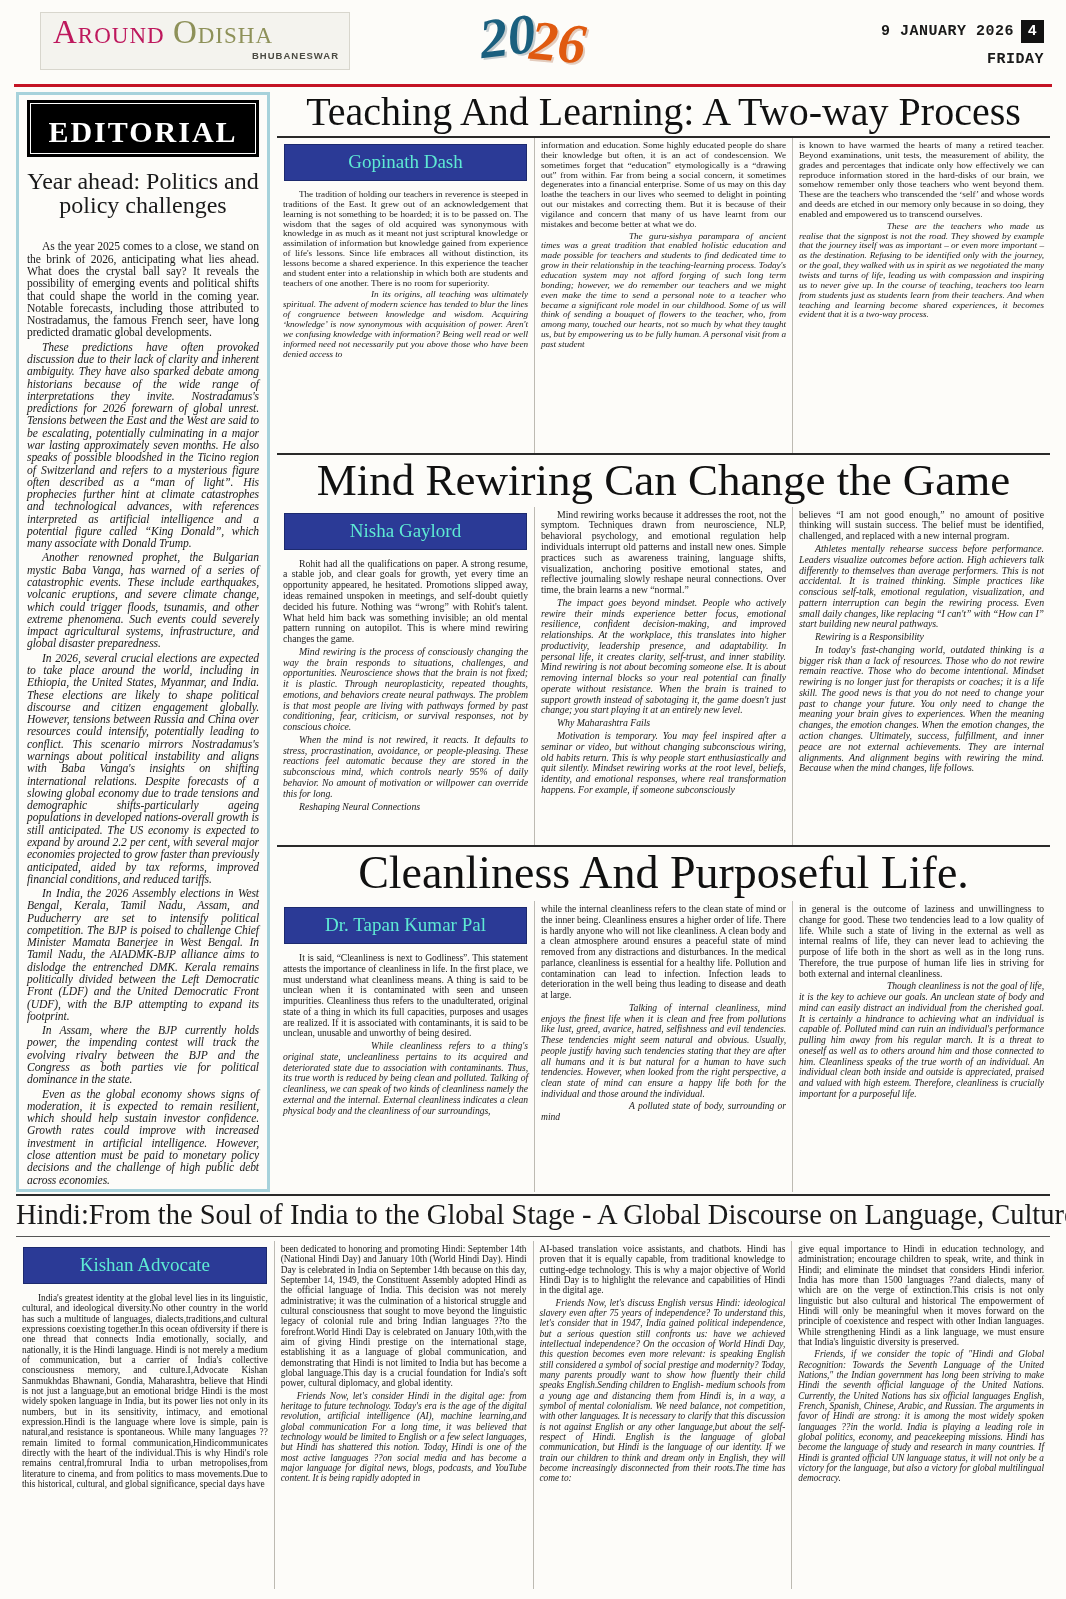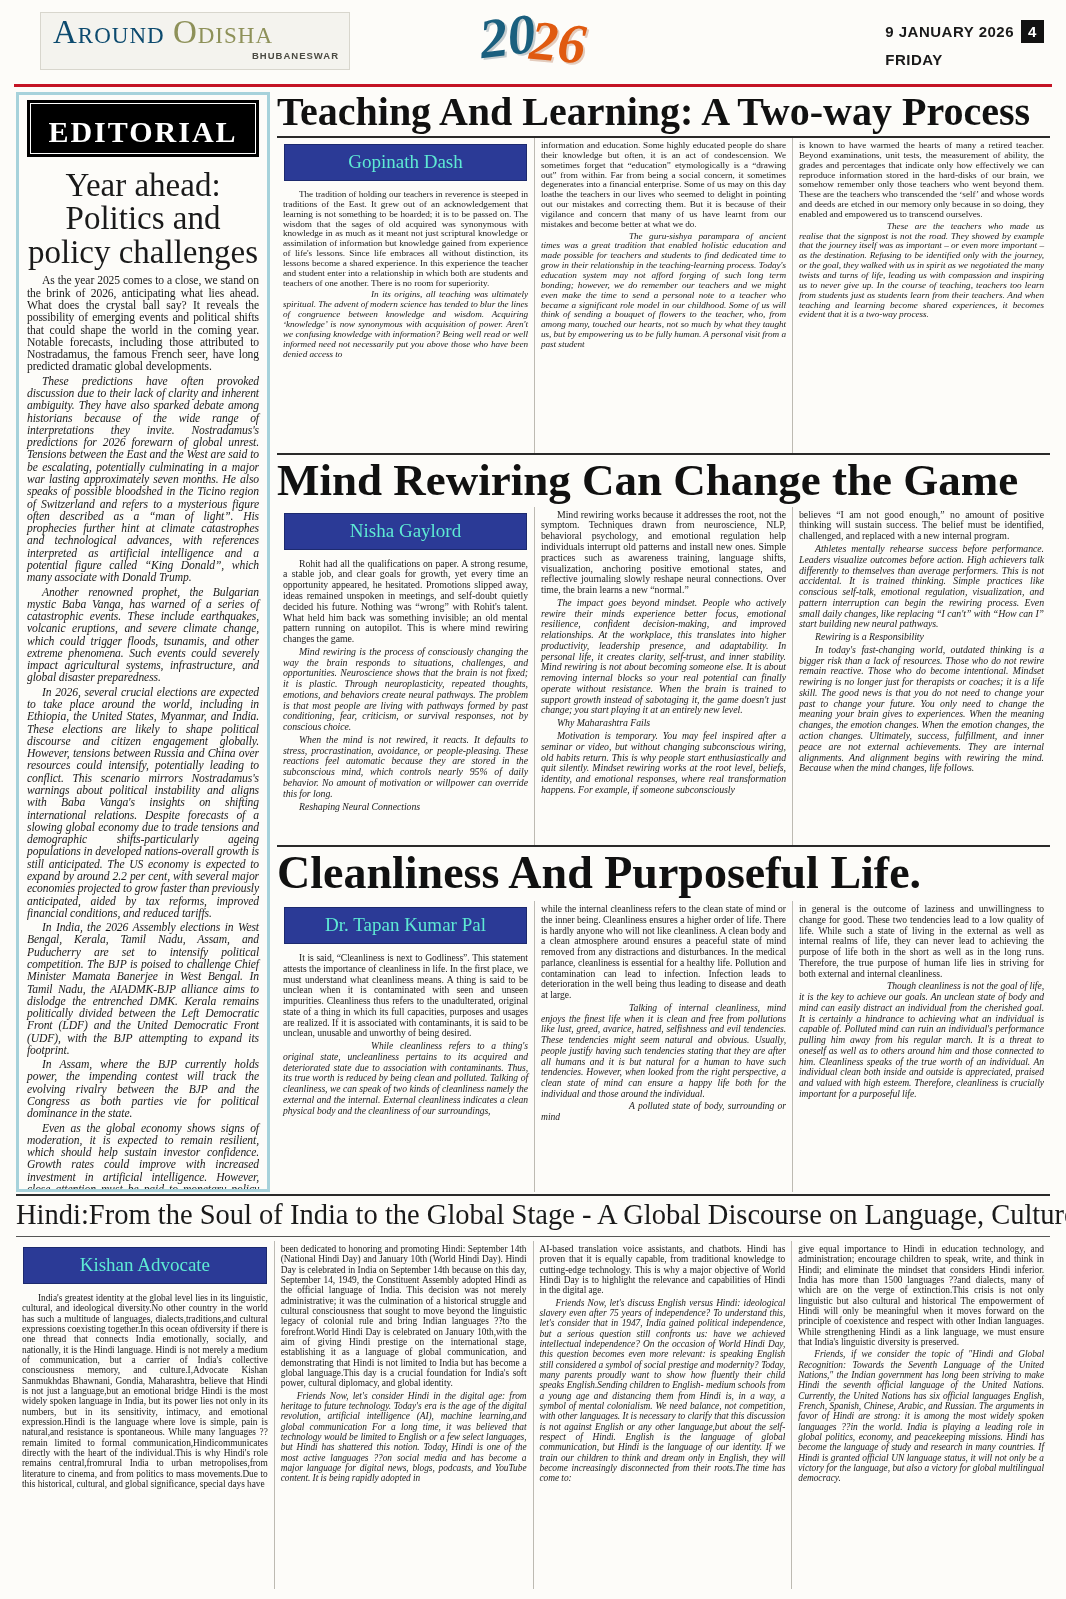--- a/index.html
+++ b/index.html
@@ -9,54 +9,54 @@
     font-family:"Liberation Serif", serif; color:#1a1a1a;
     background:#fdfcf9; overflow:hidden;
   }
   
   .header { position:absolute; left:0; top:0; width:100%; height:86px; }
   .logo-box {
     position:absolute; left:40px; top:12px; width:310px; height:58px;
     background:#f4f3ee; border:1px solid #d8d6cd; padding:3px 10px 0 12px;
   }
   .logo-line { font-variant:small-caps; font-size:33px; line-height:1; white-space:nowrap; }
-  .logo-w1 { color:#0c4a6e; letter-spacing:1px; }
+  .logo-w1 { color:#be185d; letter-spacing:1px; }
   .logo-w2 { color:var(--logo-olive); letter-spacing:1px; }
   .logo-sub {
     text-align:right; font-family:"Liberation Sans",sans-serif;
     font-size:9.5px; font-weight:bold; letter-spacing:1px; color:#4a4a42; margin-top:1px;
   }
   .year-logo {
     position:absolute; left:50%; top:8px; transform:translateX(-50%);
     font-weight:bold; font-style:italic; font-size:56px; line-height:1; white-space:nowrap;
   }
   .year-p1 { color:var(--year-blue); display:inline-block; transform:rotate(-7deg); text-shadow:2px 2px 0 rgba(30,60,80,.25); }
   .year-p2 { color:var(--year-orange); display:inline-block; transform:rotate(5deg) translateY(6px); margin-left:-5px; text-shadow:2px 2px 0 rgba(150,60,10,.25); }
-  .date-block { position:absolute; right:22px; top:20px; font-family:Liberation Sans, sans-serif; font-weight:bold; }
+  .date-block { position:absolute; right:22px; top:20px; text-align:right; font-family:Liberation Mono, monospace; font-weight:bold; }
   .date-row { display:flex; align-items:center; justify-content:flex-end; gap:7px; font-size:15px; letter-spacing:.5px; }
   .page-num { background:#121212; color:#fff; width:23px; height:23px; display:flex; align-items:center; justify-content:center; font-size:15px; }
   .day-text { font-size:15px; margin-top:8px; letter-spacing:.5px; }
   .red-rule { position:absolute; left:14px; right:14px; top:84px; border-top:3px solid var(--rule-red); }
 
   
   .main { position:absolute; left:16px; top:92px; width:1034px; height:1100px; display:flex; gap:7px; }
 
   
   .editorial-box { width:254px; flex:none; border:3px solid var(--editorial-border); background:#fdfcf9; padding:5px 8px; overflow:hidden; }
   .editorial-label { background:#000; padding:3px; }
   .editorial-label-inner {
     border:1px solid #fff; color:#fff; text-align:center;
     font-size:30px; font-weight:bold; letter-spacing:2px; line-height:1.15; padding:11px 0 3px;
   }
-  .editorial-title { font-size:33px; line-height:1.02; text-align:center; font-weight:normal; margin:12px 0 6px; }
+  .editorial-title { font-size:24px; line-height:1.02; text-align:center; font-weight:normal; margin:12px 0 24px; }
   .editorial-body .para { font-size:11.6px; line-height:1.06; text-align:justify; text-indent:15px; letter-spacing:-.1px; }
 
   
   .right-section { flex:1; display:flex; flex-direction:column; overflow:hidden; }
-  .headline { text-align:left; font-weight:bold; color:#111; white-space:nowrap; }
+  .headline { text-align:center; font-weight:normal; color:#111; white-space:nowrap; }
   .teaching-headline { font-size:40px; line-height:1; padding-bottom:4px; border-bottom:2px solid #2a2a2a; }
   .mind-headline { font-size:45px; line-height:1; padding:3px 0 4px; border-top:2px solid #2a2a2a; }
   .clean-headline { font-size:46px; line-height:1; padding:3px 0 5px; border-top:2px solid #2a2a2a; }
 
   .article-cols { display:flex; gap:0; overflow:hidden; }
   .col { flex:1; overflow:hidden; padding:3px 6px 0 6px; }
   .col + .col { border-left:1px solid #bdbab2; }
   .teaching-cols { height:316px; }
   .mind-cols { height:340px; }
   .clean-cols { height:292px; }

